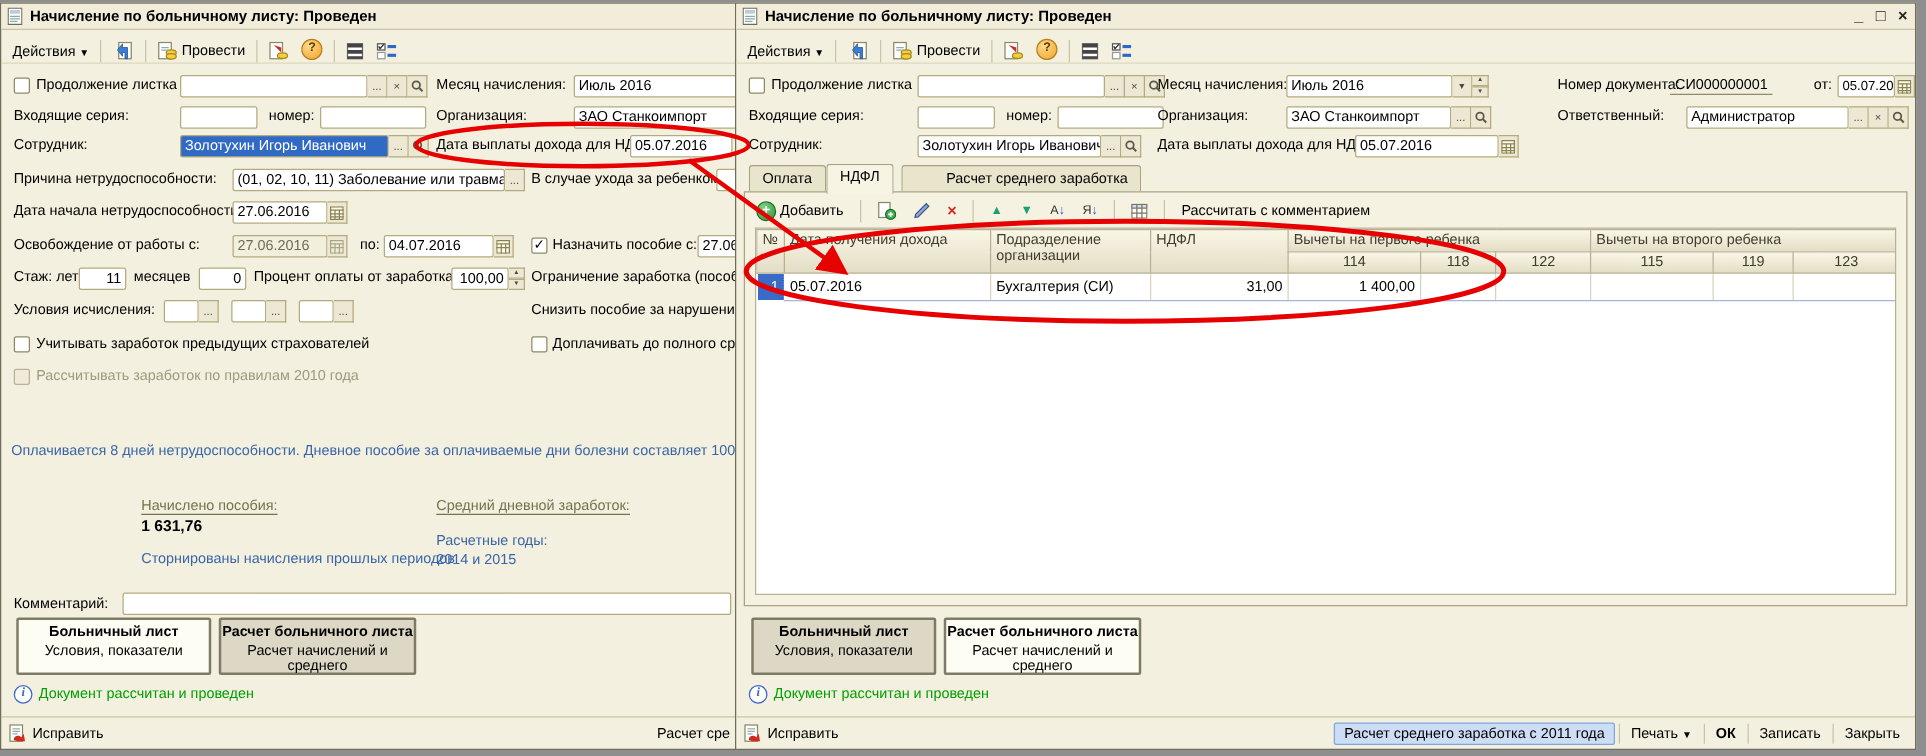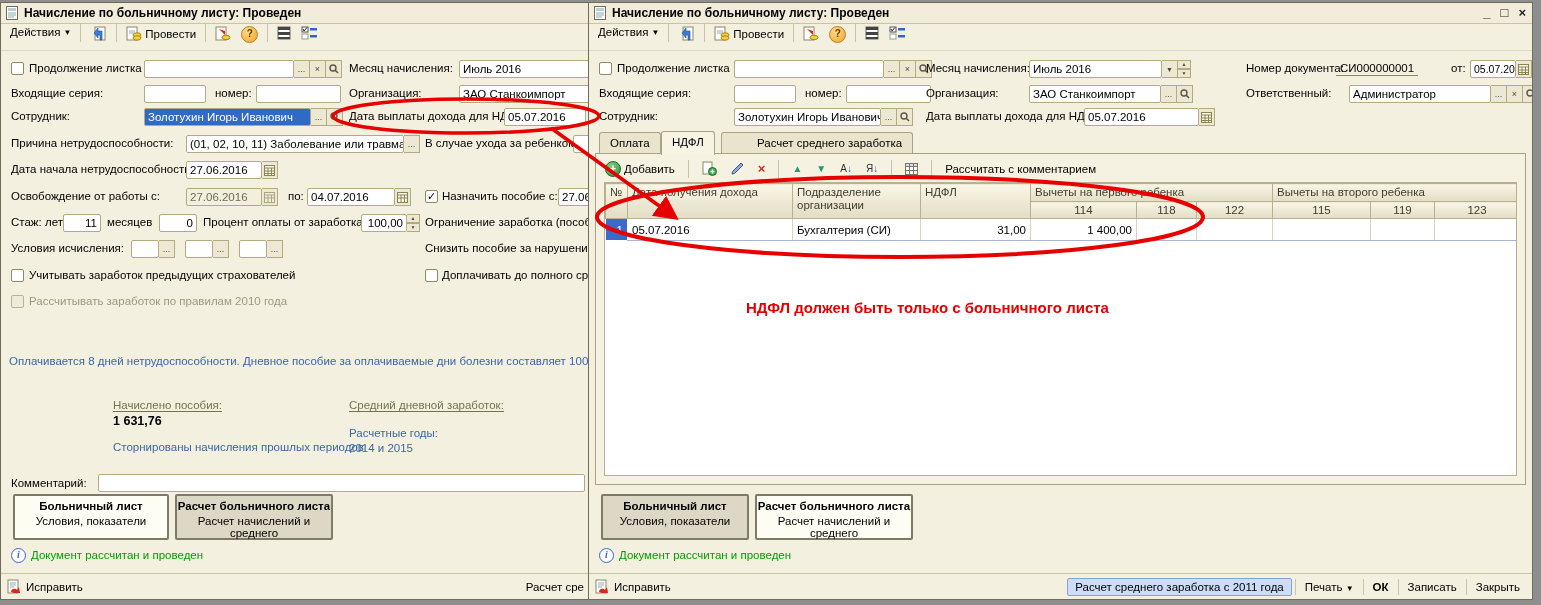--- a/index.html
+++ b/index.html
@@ -4,21 +4,21 @@
 <style>
   html,body{margin:0;padding:0;}
   body{width:1541px;height:605px;overflow:hidden;background:#8e8e8e;
        font-family:"Liberation Sans",sans-serif;font-size:11.5px;color:#000;}
   .desktop{position:relative;width:1541px;height:605px;}
   .win{position:absolute;top:2px;height:598px;background:#f4f0df;border:1px solid #6f6d59;box-sizing:border-box;overflow:hidden;}
   .titlebar{position:absolute;left:0;top:0;right:0;height:21px;background:#f1edda;border-bottom:1px solid #c9c4a7;display:flex;align-items:center;padding-left:5px;box-sizing:border-box;}
   .titlebar .t{font-weight:bold;font-size:12px;margin-left:6px;white-space:nowrap;}
   .winctl{position:absolute;top:2px;right:6px;display:flex;gap:10px;font-weight:bold;font-size:13px;color:#222;}
   .winctl span{cursor:default;line-height:16px;}
-  .toolbar{position:absolute;left:0;top:21px;right:0;height:27px;display:flex;align-items:flex-start;padding-left:4px;border-bottom:1px solid #ddd8bf;box-sizing:border-box;}
+  .toolbar{position:absolute;left:0;top:21px;right:0;height:27px;display:flex;align-items:flex-end;padding-left:4px;border-bottom:1px solid #ddd8bf;box-sizing:border-box;}
   .tbtn{display:inline-flex;align-items:center;gap:3px;padding:2px 5px;border-radius:2px;white-space:nowrap;}
   .tsep{width:1px;height:18px;background:#c9c4a7;margin:0 4px;}
   .lb{position:absolute;white-space:nowrap;}
   .lb.dis{color:#9d9a7e;}
   .blue{color:#3a66a8;}
   .green{color:#00a000;}
   .fg{position:absolute;display:flex;height:18px;box-sizing:border-box;}
   .fld{background:#fff;border:1px solid #b3ab7f;border-radius:2px;height:18px;line-height:16px;padding:0 3px;box-sizing:border-box;white-space:nowrap;overflow:hidden;}
   .fld.dis{background:#f3efdd;color:#6e6c58;}
   .fld.sel{background:#316ac5;color:#fff;}
@@ -438,21 +438,21 @@
       <span class="mb">...</span>
       <span class="mb">
           <svg width="10" height="10">
             <circle cx="4" cy="4" r="3" fill="none" stroke="#5a5846" stroke-width="1.4"></circle>
             <line x1="6.2" y1="6.2" x2="9" y2="9" stroke="#5a5846" stroke-width="1.6"></line>
           </svg>
         </span>
     </div>
     <span class="lb" style="left:657px;top:84px;">Ответственный:</span>
     <div class="fg" style="left:760px;top:82px;">
-      <span class="fld" style="width:142px;">Администратор</span>
+      <span class="fld" style="width:130px;">Администратор</span>
       <span class="mb">...</span>
       <span class="mb">×</span>
       <span class="mb">
           <svg width="10" height="10">
             <circle cx="4" cy="4" r="3" fill="none" stroke="#5a5846" stroke-width="1.4"></circle>
             <line x1="6.2" y1="6.2" x2="9" y2="9" stroke="#5a5846" stroke-width="1.6"></line>
           </svg>
         </span>
     </div>
 
@@ -573,21 +573,20 @@
             <td style="text-align:right;">1 400,00</td>
             <td></td>
             <td></td>
             <td></td>
             <td></td>
             <td></td>
           </tr>
         </tbody>
           </table>
       </div>
-      <div class="rednote" style="left:150px;top:145px;">НДФЛ должен быть только с больничного листа</div>
     </div>
 
     <div class="bigtab off" style="left:12px;top:491px;width:148px;">
       <div class="tt">Больничный лист</div>
       <div class="ts">Условия, показатели</div>
     </div>
     <div class="bigtab on" style="left:166px;top:491px;width:158px;">
       <div class="tt">Расчет больничного листа</div>
       <div class="ts">Расчет начислений и среднего</div>
     </div>

